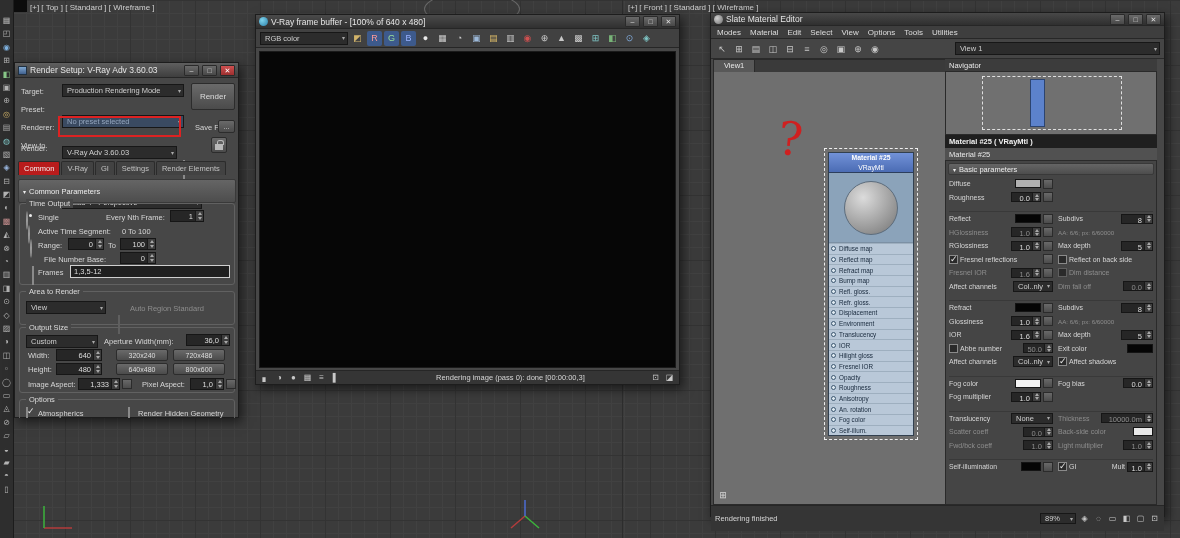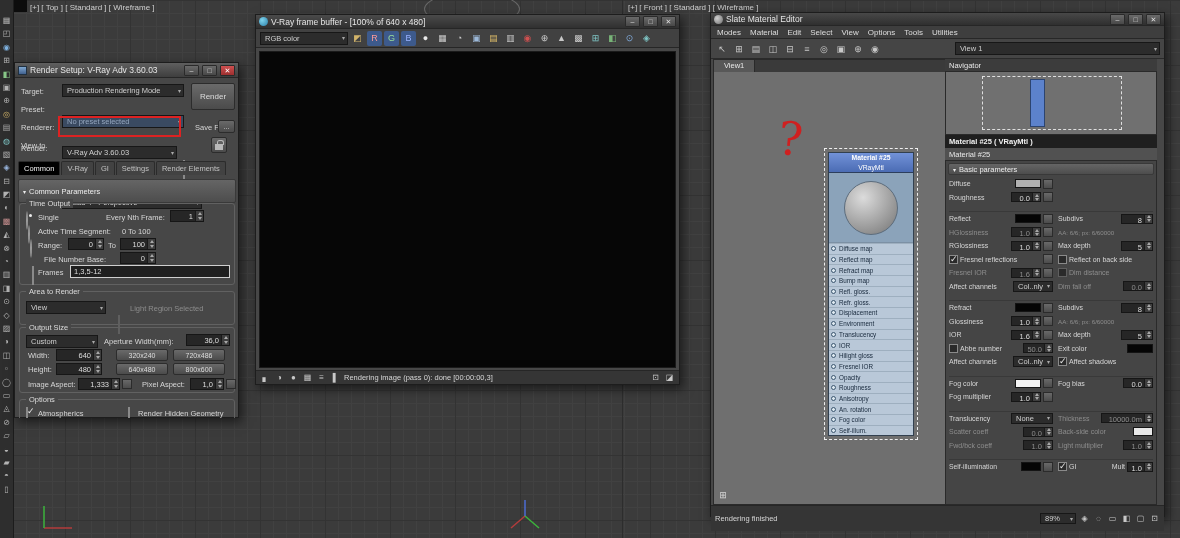--- a/index.html
+++ b/index.html
@@ -36,21 +36,21 @@
 .chk.dm{border-color:#5f5f5f}
 .chk.on::after{content:"✓";position:absolute;left:0;top:-2px;font-size:9px;color:#e8e8e8}
 .radio{width:9px;height:9px;border-radius:50%;border:1px solid #9a9a9a;background:#2a2a2a;flex:none;position:relative}
 .radio.on::after{content:"";position:absolute;left:2px;top:2px;width:3px;height:3px;border-radius:50%;background:#ececec}
 .grp{position:absolute;border:1px solid #616161;border-radius:3px}
 .gl{position:absolute;top:-5px;left:6px;background:#474747;padding:0 3px;font-size:7.5px;color:#dcdcdc;line-height:9px;white-space:nowrap}
 .roll{display:flex;align-items:center;background:linear-gradient(#656565,#4d4d4d);border:1px solid #393939;border-radius:2px;color:#ececec;font-size:7.5px;font-weight:normal;padding:0 4px;gap:3px}
 .roll::before{content:"▾";font-size:6px;font-weight:normal}
 .tab{display:flex;align-items:flex-end}
 .tab span{background:#424242;border:1px solid #2b2b2b;border-bottom:none;color:#c0c0c0;font-size:7.5px;padding:2px 5px 2px;border-radius:2px 2px 0 0;margin-right:1px;white-space:nowrap}
-.tab span.act{background:#000000;color:#f0f0f0}
+.tab span.act{background:#b91c1c;color:#f0f0f0}
 .mb{width:10px;height:10px;background:linear-gradient(#696969,#4c4c4c);border:1px solid #2b2b2b;flex:none}
 .sw{height:9px;border:1px solid #141414;flex:none}
 .lockico{position:relative;width:8px;height:6px;background:#b8b8b8;margin-top:3px}
 .lockico::before{content:"";position:absolute;left:1.5px;top:-4px;width:5px;height:4px;border:1.2px solid #b8b8b8;border-bottom:none;border-radius:2.5px 2.5px 0 0}
 .ltb{position:absolute;left:0;top:0;width:14px;height:538px;background:#2e2e2e;border-right:1px solid #1c1c1c;display:flex;flex-direction:column;align-items:center;padding-top:15px;gap:1.4px;z-index:2}
 .ltb .lt{width:12px;height:12px;font-size:8px;line-height:12px;text-align:center;color:#b4b4b4}
 .vtb{display:flex;align-items:center;gap:2px;padding:0 4px;background:#414141;border-bottom:1px solid #262626}
 .vic{display:inline-block;width:15px;height:15px;font-size:9px;line-height:15px;text-align:center;border-radius:2px;color:#c8c8c8;flex:none}
 .smenu{display:flex;align-items:center;gap:9px;background:#3e3e3e;border-bottom:1px solid #272727;padding:0 6px;font-size:8px;color:#ddd}
 .sbar{display:flex;align-items:center;background:#353535;border-top:1px solid #262626;color:#c8c8c8;font-size:7.5px;gap:3px;padding:0 4px}
@@ -228,21 +228,21 @@
         <div class="abs" style="left:50px;top:61px;width:160px;height:13px;background:#1f1f1f;border:1px solid #cfcfcf;color:#ddd;font-size:7.5px;padding:1px 3px;white-space:nowrap;overflow:hidden">1,3,5-12</div>
       </div>
 
       
       <div class="grp" style="left:4px;top:213px;width:216px;height:34px">
         <span class="gl">Area to Render</span>
         <div class="abs dd" style="left:6px;top:9px;width:80px;height:13px">
             <span>View</span>
           </div>
         <span class="abs chk dm" style="left:98px;top:11px"></span>
-        <span class="abs lbl dim" style="left:110px;top:12px">Light Region Selected</span>
+        <span class="abs lbl dim" style="left:110px;top:12px">Auto Region Standard</span>
       </div>
 
       
       <div class="grp" style="left:4px;top:249px;width:216px;height:66px">
         <span class="gl">Output Size</span>
         <div class="abs dd" style="left:6px;top:7px;width:72px;height:13px">
             <span>Custom</span>
           </div>
         <span class="abs lbl" style="left:84px;top:9px">Aperture Width(mm):</span>
         <div class="abs spin" style="left:166px;top:6px;width:44px">
@@ -341,21 +341,21 @@
     <div class="sbar abs" style="left:0;right:0;top:355px;height:14px">
       <div style="display:flex;gap:3px">
 
       <span class="vic" style="width:11px;height:11px;line-height:11px;font-size:8px">▖</span>
           <span class="vic" style="width:11px;height:11px;line-height:11px;font-size:8px">◑</span>
           <span class="vic" style="width:11px;height:11px;line-height:11px;font-size:8px">●</span>
           <span class="vic" style="width:11px;height:11px;line-height:11px;font-size:8px">▦</span>
           <span class="vic" style="width:11px;height:11px;line-height:11px;font-size:8px">≡</span>
           <span class="vic" style="width:11px;height:11px;line-height:11px;font-size:8px">▌</span>
         </div>
-      <span class="lbl" style="">Rendering image (pass 0): done [00:00:00,3]</span>
+      <span class="lbl" style="margin-left:92px">Rendering image (pass 0): done [00:00:00,3]</span>
       <span class="grow"></span>
       <div style="display:flex;gap:3px">
 
       <span class="vic" style="width:11px;height:11px;line-height:11px;font-size:8px">⊡</span>
           <span class="vic" style="width:11px;height:11px;line-height:11px;font-size:8px">◪</span>
         </div>
     </div>
   </div>
 
   <div class="win" style="left:710px;top:12px;width:455px;height:505px;z-index:3">

